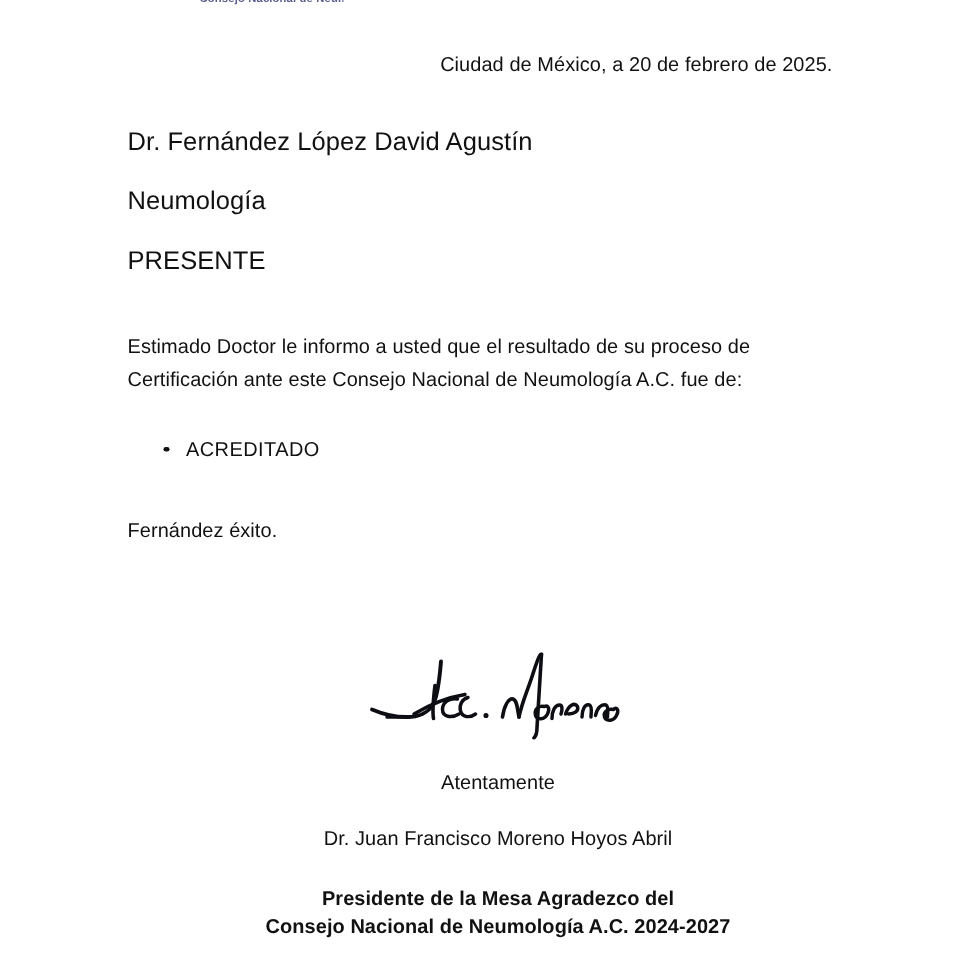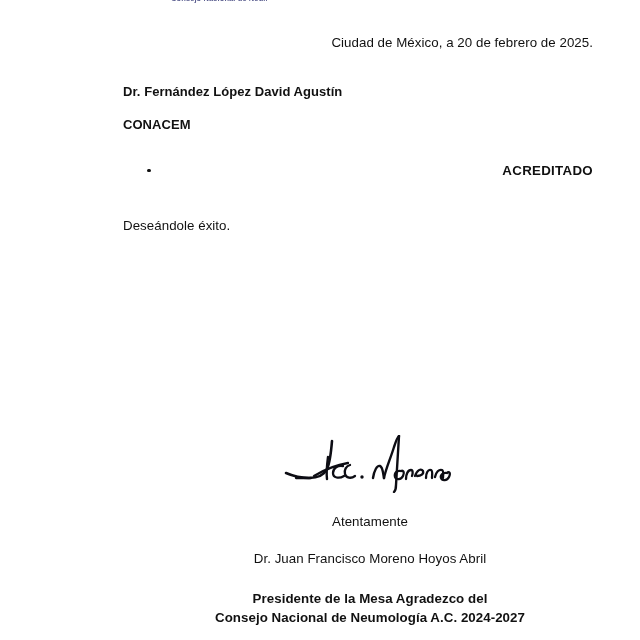--- a/index.html
+++ b/index.html
@@ -14,21 +14,20 @@
     font-family: "Liberation Sans", sans-serif;
     color: #111111;
     position: relative;
   }
 
   .page {
     position: relative;
     width: 512px;
     height: 640px;
     background: #ffffff;
-    margin-left: 38px;
   }
 
   
   .letterhead {
     position: absolute;
     left: 133px;
     top: -9px;
     width: 96px;
     height: 16px;
     overflow: hidden;
@@ -59,22 +58,22 @@
     text-align: right;
     font-size: 13.3px;
     line-height: 1.5;
     letter-spacing: 0.05px;
   }
 
   .recipient {
     margin-top: 29px;
   }
   .recipient-line {
-    font-size: 13px;
-    font-weight: bold;
+    font-size: 17px;
+    font-weight: normal;
     line-height: 1.5;
     margin-bottom: 14px;
     letter-spacing: 0.05px;
   }
   .recipient-line:last-child { margin-bottom: 0; }
 
   .para {
     font-size: 13.3px;
     line-height: 1.62;
     letter-spacing: 0.05px;
@@ -84,24 +83,23 @@
 
   .result-list {
     margin: 26px 0 0 0;
     padding: 0;
     list-style: none;
   }
   .result-item {
     position: relative;
     padding-left: 39px;
     font-size: 13.3px;
-    font-weight: bold;
+    font-weight: normal;
     line-height: 1.5;
     letter-spacing: 0.3px;
-    text-align: right;
   }
   .result-item .bullet {
     position: absolute;
     left: 24px;
     top: 8px;
     width: 3.5px;
     height: 3.5px;
     border-radius: 50%;
     background: #111111;
   }
@@ -149,34 +147,36 @@
   <div class="letterhead">
     <span class="letterhead-text">Consejo Nacional de Neumología A.C.</span>
   </div>
 
   <div class="content">
 
     <div class="date-line">Ciudad de México, a 20 de febrero de 2025.</div>
 
     <div class="recipient">
       <div class="recipient-line">Dr. Fernández López David Agustín</div>
-      <div class="recipient-line">CONACEM</div>
+      <div class="recipient-line">Neumología</div>
+      <div class="recipient-line">PRESENTE</div>
     </div>
 
+    <p class="para para-intro">Estimado Doctor le informo a usted que el resultado de su proceso de Certificación ante este Consejo Nacional de Neumología A.C. fue de:</p>
 
     <ul class="result-list">
       <li class="result-item">
         <span class="bullet"></span>
         <span>ACREDITADO</span>
       </li>
     </ul>
 
 
 
-    <p class="para para-closing">Deseándole éxito.</p>
+    <p class="para para-closing">Fernández éxito.</p>
 
   </div>
 
   <div class="signature-block">
 
     <svg class="signature-mark" viewBox="0 0 200 58" aria-hidden="true">
       <g fill="none" stroke="#0d0d14" stroke-linecap="round" stroke-linejoin="round">
 
         <path d="M62 6 C61 18, 60 28, 57 34 C54 40, 47 43, 39 43 C31 43, 23 41, 16 38" stroke-width="2.6"></path>
 

